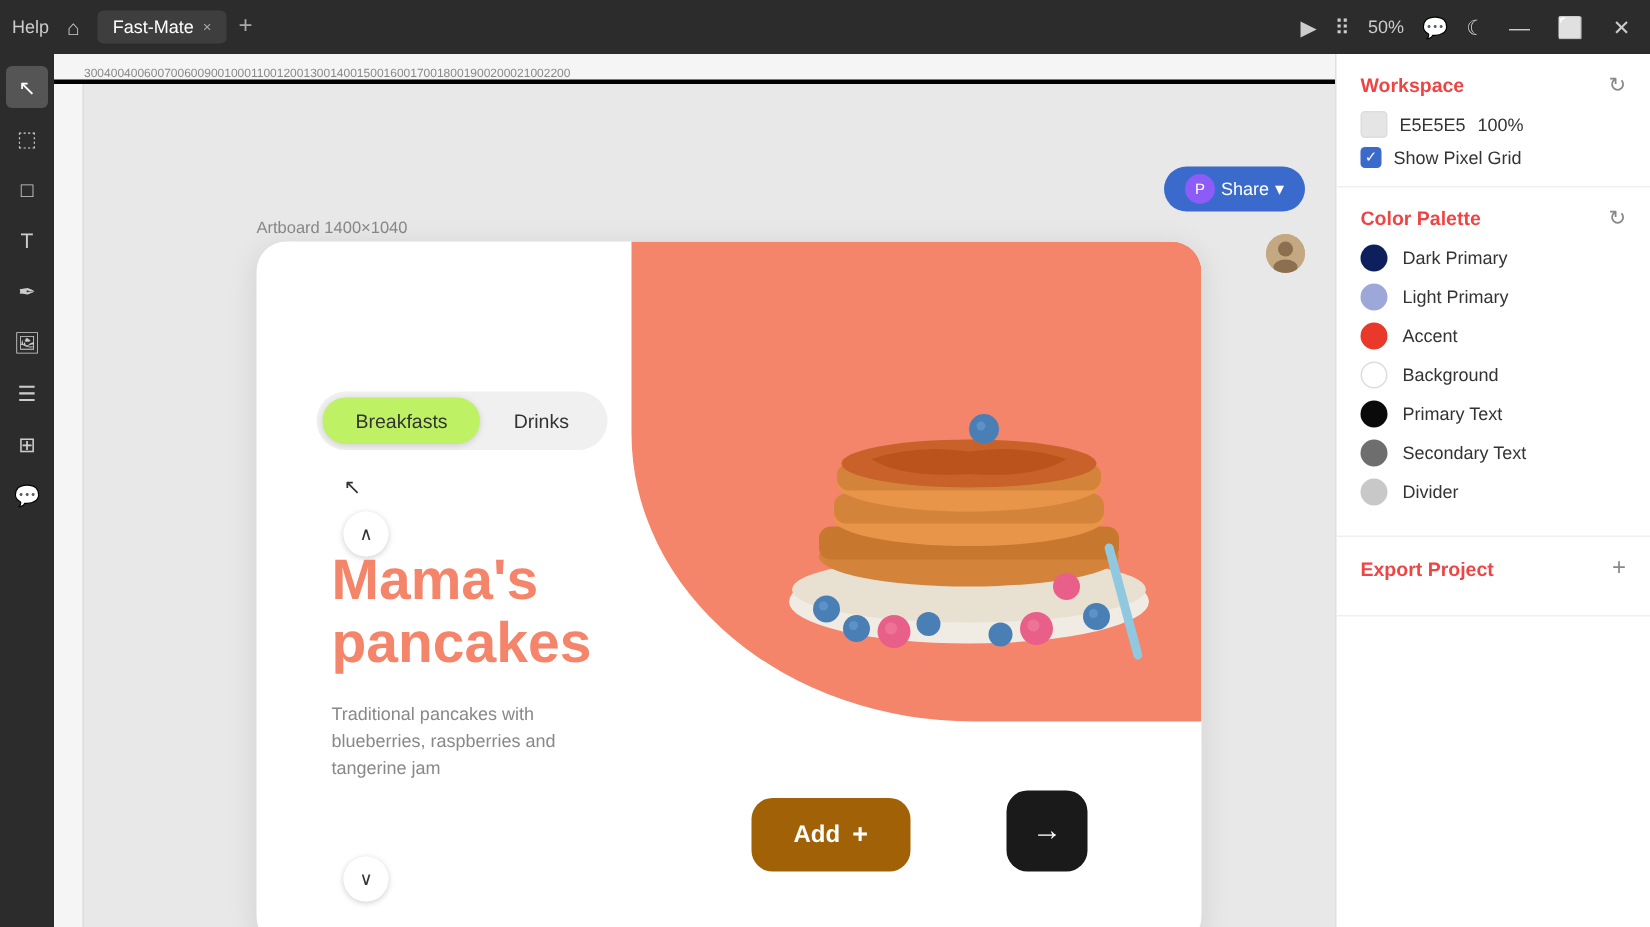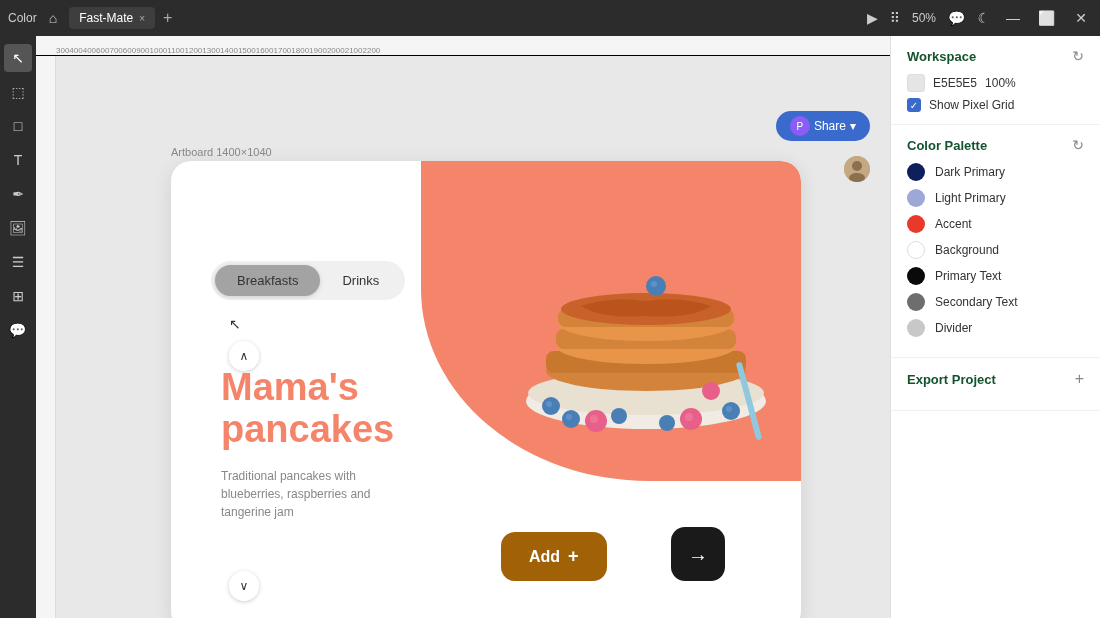--- a/index.html
+++ b/index.html
@@ -20,21 +20,21 @@
     
     .main-row { display: flex; flex: 1; overflow: hidden; }
 
     
     .left-toolbar { width: 36px; background: #2c2c2c; display: flex; flex-direction: column; align-items: center; padding: 8px 0; gap: 6px; flex-shrink: 0; }
     .tool-icon { color: #ccc; font-size: 14px; cursor: pointer; width: 28px; height: 28px; display: flex; align-items: center; justify-content: center; border-radius: 4px; }
     .tool-icon.active { background: #555; color: #fff; }
 
     
     .canvas-area { flex: 1; background: #e8e8e8; overflow: hidden; position: relative; }
-    .ruler-top { position: absolute; top: 0; left: 0; right: 0; height: 20px; background: #f5f5f5; border-bottom: 1px solid #000000; display: flex; align-items: flex-end; overflow: hidden; }
+    .ruler-top { position: absolute; top: 0; left: 0; right: 0; height: 20px; background: #f5f5f5; border-bottom: 3px solid #000000; display: flex; align-items: flex-end; overflow: hidden; }
     .ruler-left { position: absolute; top: 20px; left: 0; bottom: 0; width: 20px; background: #f5f5f5; border-right: 1px solid #ddd; }
     .ruler-marks { display: flex; align-items: flex-end; padding-left: 20px; width: 100%; }
 
     .canvas-content { position: absolute; top: 20px; left: 20px; right: 0; bottom: 0; }
     .artboard-label { position: absolute; top: 90px; left: 115px; font-size: 11px; color: #888; }
     
     .share-btn { position: absolute; top: 55px; right: 20px; background: #3a6bcc; color: #fff; border-radius: 20px; padding: 5px 14px; font-size: 12px; display: flex; align-items: center; gap: 4px; cursor: pointer; }
     .avatar2 { width: 26px; height: 26px; border-radius: 50%; background: #c4a882; overflow: hidden; display: flex; align-items: center; justify-content: center; position: absolute; top: 100px; right: 20px; }
 
     
@@ -42,21 +42,21 @@
 
     
     .artboard-inner { position: relative; width: 100%; height: 100%; }
     .artboard-bg-blob { position: absolute; top: 0; right: 0; width: 380px; height: 320px; background: #f4856a; border-radius: 0 20px 0 60%; }
     
     .brand-logo { position: absolute; top: 40px; left: 50px; font-size: 20px; font-weight: 700; color: #1a1a1a; display: flex; align-items: center; gap: 2px; }
     .logo-icon { width: 28px; height: 28px; background: #f4856a; border-radius: 50%; display: flex; align-items: center; justify-content: center; font-size: 14px; }
 
     .tabs-nav { position: absolute; top: 100px; left: 40px; display: flex; gap: 0; background: #f0f0f0; border-radius: 25px; padding: 4px; }
     .tab-item { padding: 8px 22px; border-radius: 20px; font-size: 13px; font-weight: 500; color: #333; cursor: pointer; }
-    .tab-item.active { background: #a3a3a3; box-shadow: 0 1px 4px rgba(0,0,0,0.15); }
+    .tab-item.active { background: #bef264; box-shadow: 0 1px 4px rgba(0,0,0,0.15); }
 
     .cursor-indicator { position: absolute; top: 155px; left: 58px; font-size: 14px; color: #333; }
 
     .nav-up { position: absolute; top: 180px; left: 58px; width: 30px; height: 30px; background: rgba(255,255,255,0.9); border-radius: 50%; display: flex; align-items: center; justify-content: center; font-size: 12px; color: #333; cursor: pointer; box-shadow: 0 1px 4px rgba(0,0,0,0.2); }
 
     .food-title { position: absolute; bottom: 180px; left: 50px; font-size: 38px; font-weight: 800; color: #f4856a; line-height: 1.1; }
 
     .food-desc { position: absolute; bottom: 110px; left: 50px; font-size: 12px; color: #888; max-width: 200px; line-height: 1.5; }
 
     .add-btn { position: absolute; bottom: 50px; left: 330px; background: #a16207; border-radius: 14px; padding: 14px 28px; font-size: 16px; font-weight: 600; color: #fff; display: flex; align-items: center; gap: 8px; cursor: pointer; }
@@ -65,21 +65,21 @@
     .nav-down { position: absolute; bottom: 30px; left: 58px; width: 30px; height: 30px; background: rgba(255,255,255,0.9); border-radius: 50%; display: flex; align-items: center; justify-content: center; font-size: 12px; color: #333; cursor: pointer; box-shadow: 0 1px 4px rgba(0,0,0,0.2); }
 
     
     .pancake-img { position: absolute; top: 10px; right: 10px; width: 300px; height: 280px; }
     .pancake-svg { width: 100%; height: 100%; }
 
     
     .right-panel { width: 210px; background: #fff; border-left: 1px solid #e0e0e0; display: flex; flex-direction: column; flex-shrink: 0; overflow-y: auto; }
     .panel-section { padding: 12px 16px; border-bottom: 1px solid #f0f0f0; }
     .panel-section-header { display: flex; align-items: center; justify-content: space-between; margin-bottom: 10px; }
-    .panel-section-title { font-size: 13px; font-weight: 600; color: #14532d; }
+    .panel-section-title { font-size: 13px; font-weight: 600; color: #ef4444; }
     .panel-refresh { font-size: 14px; color: #888; cursor: pointer; }
     .panel-plus { font-size: 16px; color: #888; cursor: pointer; }
 
     .workspace-row { display: flex; align-items: center; gap: 8px; margin-bottom: 6px; }
     .color-swatch-small { width: 18px; height: 18px; border: 1px solid #ddd; border-radius: 3px; flex-shrink: 0; }
     .workspace-hex { font-size: 12px; color: #333; }
     .workspace-pct { font-size: 12px; color: #333; }
 
     .pixel-grid-row { display: flex; align-items: center; gap: 8px; }
     .checkbox { width: 14px; height: 14px; background: #3a6bcc; border-radius: 3px; display: flex; align-items: center; justify-content: center; flex-shrink: 0; }
@@ -90,21 +90,21 @@
     .color-circle { width: 18px; height: 18px; border-radius: 50%; flex-shrink: 0; }
     .color-circle.outline { background: #fff; border: 1.5px solid #ddd; }
     .color-label { font-size: 12px; color: #333; }
 
     .ruler-tick { font-size: 8px; color: #888; }
   </style>
 </head>
 <body>
 
 <div class="topbar">
-  <span class="topbar-help">Color</span>
+  <span class="topbar-help">Help</span>
   <span class="topbar-home">⌂</span>
   <div class="topbar-tab">
     <span>Fast-Mate</span>
     <span class="topbar-tab-close">×</span>
   </div>
   <span class="topbar-add">+</span>
   <div class="topbar-right">
     <span class="topbar-icon">▶</span>
     <span class="topbar-icon">⠿</span>
     <span class="topbar-zoom">50%</span>

